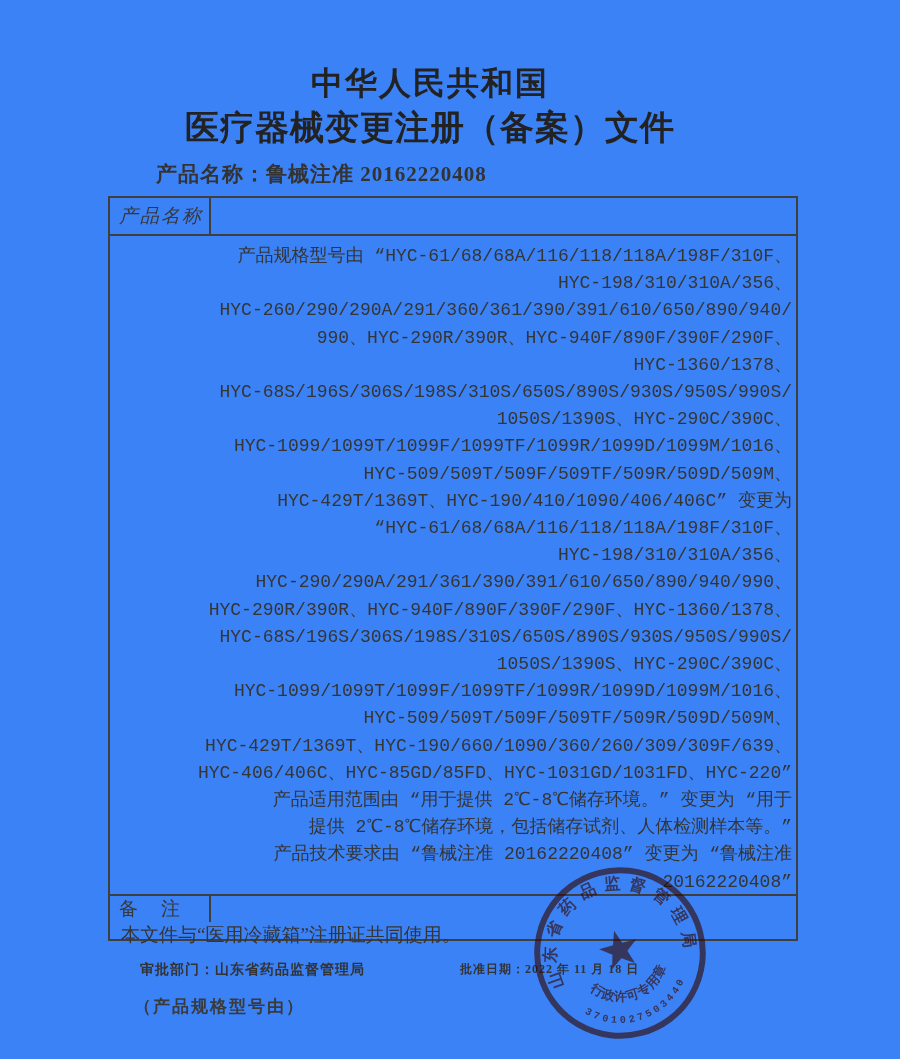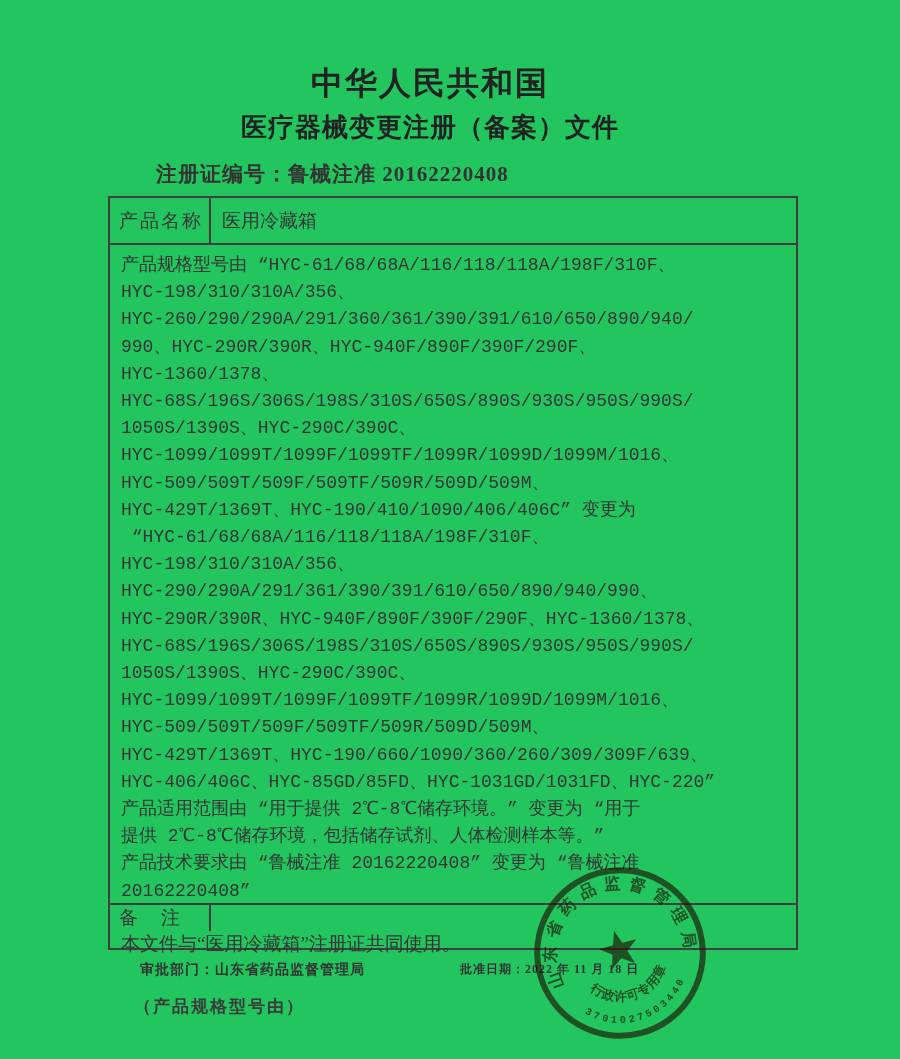--- a/index.html
+++ b/index.html
@@ -1,31 +1,31 @@
 <!DOCTYPE html>
 <html><head>
 <meta charset="utf-8">
 <style>
   html,body{margin:0;padding:0;background:#ffffff;}
   .page{
     position:relative;
     width:900px;height:1059px;
-    background:#22c55e;
+    background:#3b82f6;
     font-family:"Liberation Serif","DejaVu Serif",serif;
     color:#323232;
     overflow:hidden;
   }
   .title-block{
     position:absolute;left:0;top:62px;width:860px;
     text-align:center;
     font-family:"Liberation Sans","DejaVu Sans",sans-serif;
     font-weight:700;color:#222222;
   }
   .title-line1{font-size:32px;line-height:42px;letter-spacing:2px;}
-  .title-line2{font-size:26px;line-height:46px;letter-spacing:1px;}
+  .title-line2{font-size:34px;line-height:46px;letter-spacing:1px;}
   .regline{
     position:absolute;left:156px;top:160px;
     font-size:21px;color:#333333;letter-spacing:1px;
     font-weight:600;
   }
   .doc-table{
     position:absolute;left:108px;top:196px;width:690px;
     border:2px solid #3f3f3f;
     box-sizing:border-box;
     background:transparent;
@@ -37,29 +37,29 @@
     border-right:2px solid #3f3f3f;
     display:flex;align-items:center;
     padding-left:9px;
     font-size:19px;letter-spacing:2px;color:#383838;
   }
   .value-cell{
     flex:1;box-sizing:border-box;
     padding:8px 4px 6px 11px;
     font-size:19px;color:#353535;
   }
-  .row-product{height:45px;}
+  .row-product{height:36px;font-style:italic;}
   .row-product .value-cell{display:flex;align-items:center;padding-top:0;padding-bottom:0;}
   .row-change{height:660px;}
   .row-change .value-cell{
     padding-top:7px;
     font-family:"Liberation Mono","DejaVu Sans Mono",monospace;
     font-size:18px;line-height:27.2px;
   }
-  .row-change .value-cell div{white-space:pre;}
+  .row-change .value-cell div{white-space:pre;text-align:right;}
   .row-remark{height:45px;flex-direction:column;}
   .row-remark .value-cell{display:flex;align-items:center;padding-top:0;padding-bottom:0;}
   .footer-dept{
     position:absolute;left:140px;top:961px;
     font-size:14px;color:#333333;letter-spacing:1px;font-weight:600;
   }
   .footer-date{
     position:absolute;left:460px;top:961px;
     font-size:12px;color:#333333;letter-spacing:1px;font-weight:600;
   }
@@ -79,28 +79,27 @@
 <body>
 
 <div class="page">
 
   <div class="title-block">
     <div class="title-line1">中华人民共和国</div>
     <div class="title-line2">医疗器械变更注册（备案）文件</div>
   </div>
 
   <div class="regline">
-    <span>注册证编号：</span><span>鲁械注准 20162220408</span>
+    <span>产品名称：</span><span>鲁械注准 20162220408</span>
   </div>
 
   <div class="doc-table">
 
     <div class="t-row row-product">
       <div class="label-cell">产品名称</div>
-      <div class="value-cell">医用冷藏箱</div>
     </div>
 
     <div class="t-row row-change">
       <div class="value-cell">
           <div>产品规格型号由 “HYC-61/68/68A/116/118/118A/198F/310F、</div>
           <div>HYC-198/310/310A/356、</div>
           <div>HYC-260/290/290A/291/360/361/390/391/610/650/890/940/</div>
           <div>990、HYC-290R/390R、HYC-940F/890F/390F/290F、</div>
           <div>HYC-1360/1378、</div>
           <div>HYC-68S/196S/306S/198S/310S/650S/890S/930S/950S/990S/</div>

